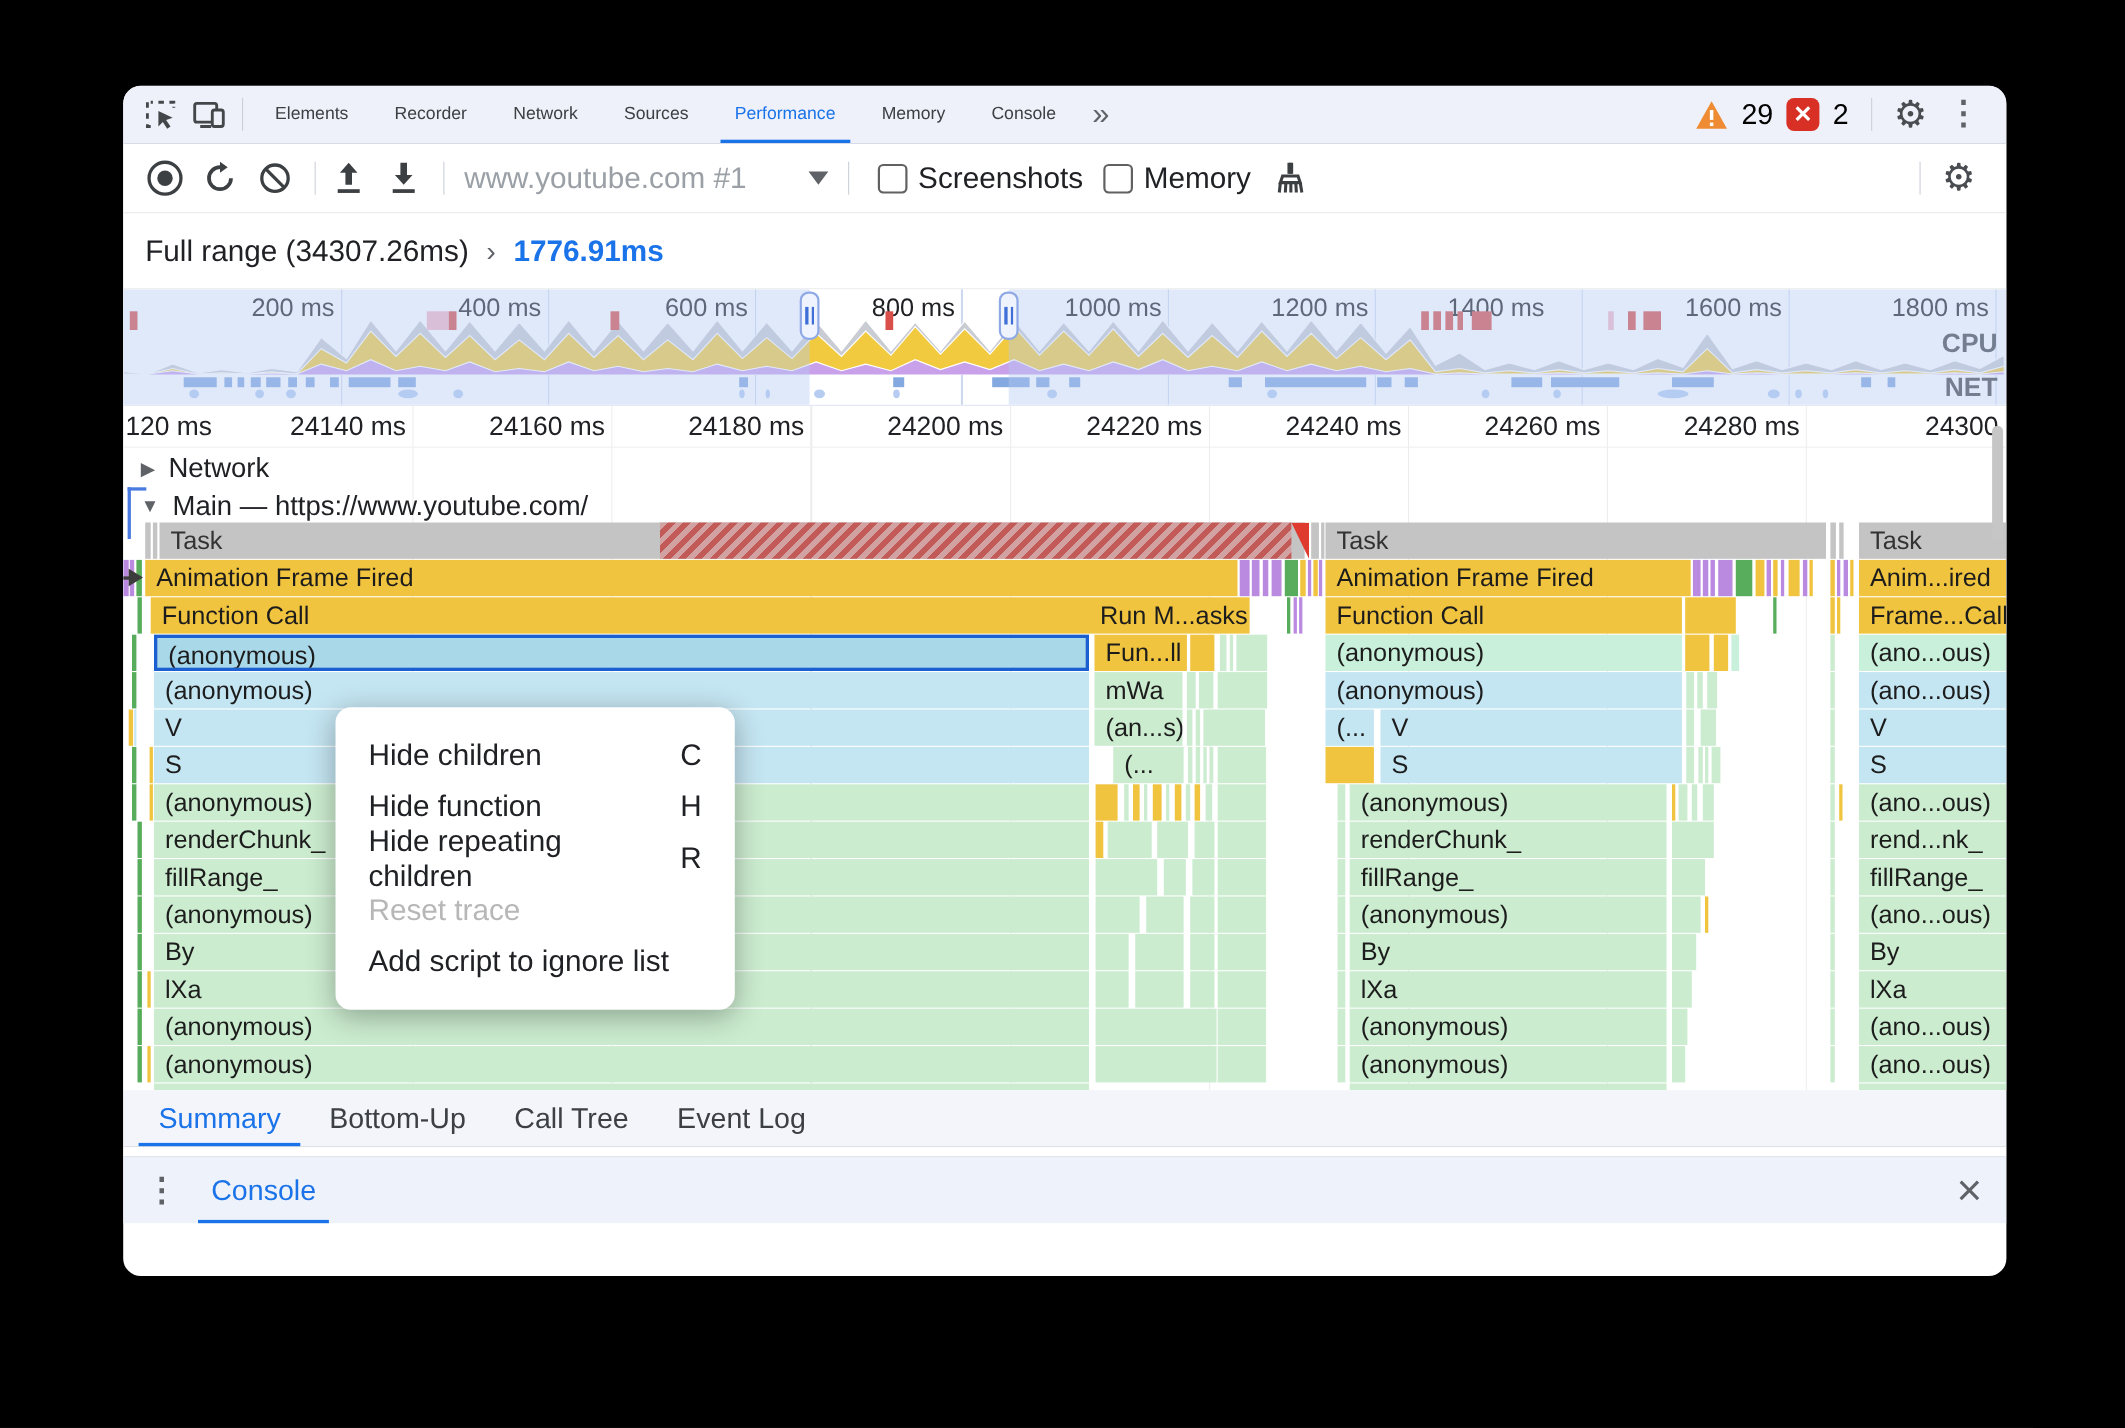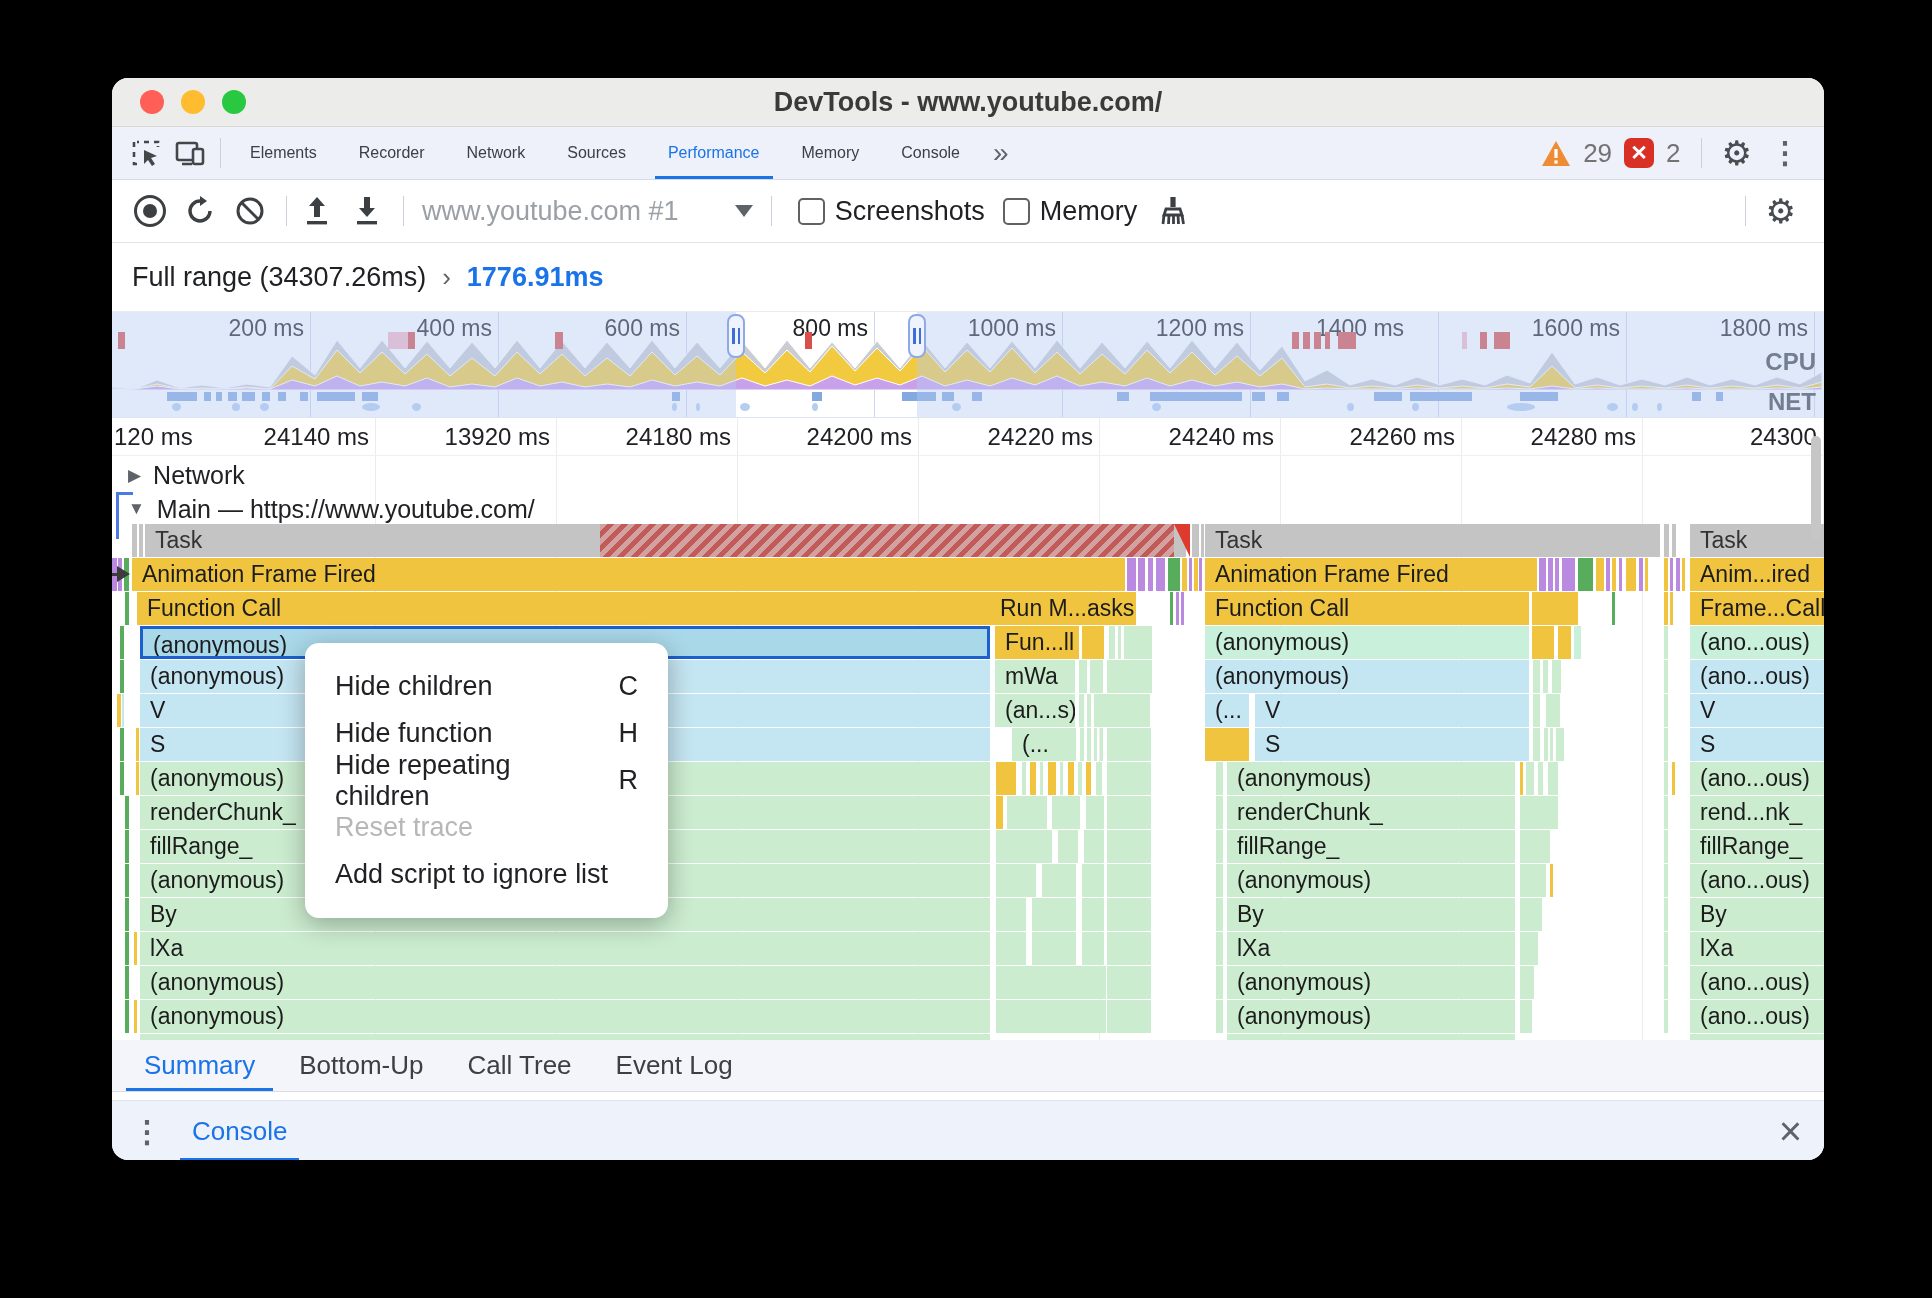--- a/index.html
+++ b/index.html
@@ -14,21 +14,21 @@
   .light.red{background:#ff5f57}.light.yellow{background:#febc2e}.light.green{background:#28c840}
   
   .tabbar{height:52px;background:#eef1f9;display:flex;align-items:center;border-bottom:1px solid #d7dbe7;padding:0 12px;}
   .tbicon{width:44px;height:40px;display:flex;align-items:center;justify-content:center;color:#44474a;}
   .vdiv{width:1px;height:30px;background:#ccd0da;margin:0 8px;}
   .tab{padding:0 21px;height:100%;display:flex;align-items:center;font-size:16px;color:#3c4043;position:relative;white-space:nowrap;}
   .tab.active{color:#1a73e8;}
   .tab.active::after{content:"";position:absolute;left:8px;right:8px;bottom:0;height:3px;background:#1a73e8;}
   .tab.more{font-size:28px;color:#5f6368;padding:0 12px;}
   .tb-right{margin-left:auto;display:flex;align-items:center;gap:12px;padding-right:6px;}
-  .count{font-size:26px;color:#737373;}
+  .count{font-size:26px;color:#000000;}
   .errbadge{width:30px;height:30px;border-radius:7px;background:#d93025;color:#fff;display:flex;
     align-items:center;justify-content:center;font-size:21px;font-weight:bold;}
   .gearchar{font-size:34px;color:#494c50;line-height:1;}
   .dots{font-size:30px;color:#5f6368;line-height:1;padding:0 6px;font-weight:bold;}
   
   .toolbar{height:62px;background:#fff;border-bottom:1px solid #e4e4e4;display:flex;align-items:center;padding:0 16px;}
   .tool{width:44px;height:44px;display:flex;align-items:center;justify-content:center;margin-right:6px;color:#3c4043;}
   .rec{width:26px;height:26px;border:3px solid #3c4043;border-radius:50%;display:flex;align-items:center;justify-content:center;}
   .rec i{width:14px;height:14px;background:#3c4043;border-radius:50%;}
   .selectbox{display:flex;align-items:center;font-size:27px;color:#9aa0a6;margin:0 10px;min-width:300px;}
@@ -100,28 +100,20 @@
   .dtab{position:relative;height:100%;display:flex;align-items:center;padding:0 14px;font-size:26px;color:#1a73e8;}
   .dtab::after{content:"";position:absolute;left:2px;right:2px;bottom:0;height:3px;background:#1a73e8;}
   .dclose{position:absolute;right:22px;top:50%;transform:translateY(-50%);font-size:40px;color:#5f6368;line-height:1;}
   svg{display:block;}
 </style>
 </head>
 <body>
 
 <div id="win">
 
-  <div class="titlebar">
-    <div class="lights">
-      <span class="light red"></span>
-      <span class="light yellow"></span>
-      <span class="light green"></span>
-    </div>
-    <span>DevTools - www.youtube.com/</span>
-  </div>
 
   <div class="tabbar">
     <div class="tbicon">
       <svg width="32" height="32" viewBox="0 0 32 32">
           <g stroke="#44474a" stroke-width="2.6" fill="none">
         <path d="M4 10 V5 H9 M14 5 H19 M24 5 H28 V10 M4 15 V20 M4 25 V27 H9" stroke-dasharray="5 3"></path>
         <path d="M14 13 L27 19 L21 21 L25 27 L22 29 L18 23 L14 27 Z" fill="#44474a" stroke="none"></path>
           </g>
         </svg>
     </div>
@@ -300,21 +292,21 @@
       <div class="handle" style="left: 796px;">
         <i></i>
         <i></i>
       </div>
     </div>
 
   <div class="chartarea">
     <div class="fruler" id="fruler">
         <div class="r-tick" style="left: 2px;">120 ms</div>
         <div class="r-tick" style="left: 107px; width: 150px; text-align: right;">24140 ms</div>
-        <div class="r-tick" style="left: 288px; width: 150px; text-align: right;">13920 ms</div>
+        <div class="r-tick" style="left: 288px; width: 150px; text-align: right;">24160 ms</div>
         <div class="r-tick" style="left: 469px; width: 150px; text-align: right;">24180 ms</div>
         <div class="r-tick" style="left: 650px; width: 150px; text-align: right;">24200 ms</div>
         <div class="r-tick" style="left: 831px; width: 150px; text-align: right;">24220 ms</div>
         <div class="r-tick" style="left: 1012px; width: 150px; text-align: right;">24240 ms</div>
         <div class="r-tick" style="left: 1193px; width: 150px; text-align: right;">24260 ms</div>
         <div class="r-tick" style="left: 1374px; width: 150px; text-align: right;">24280 ms</div>
         <div class="r-tick" style="left: 1638px;">24300 ms</div>
       </div>
     <div class="trackrow">
       <span class="tri">▶</span>

